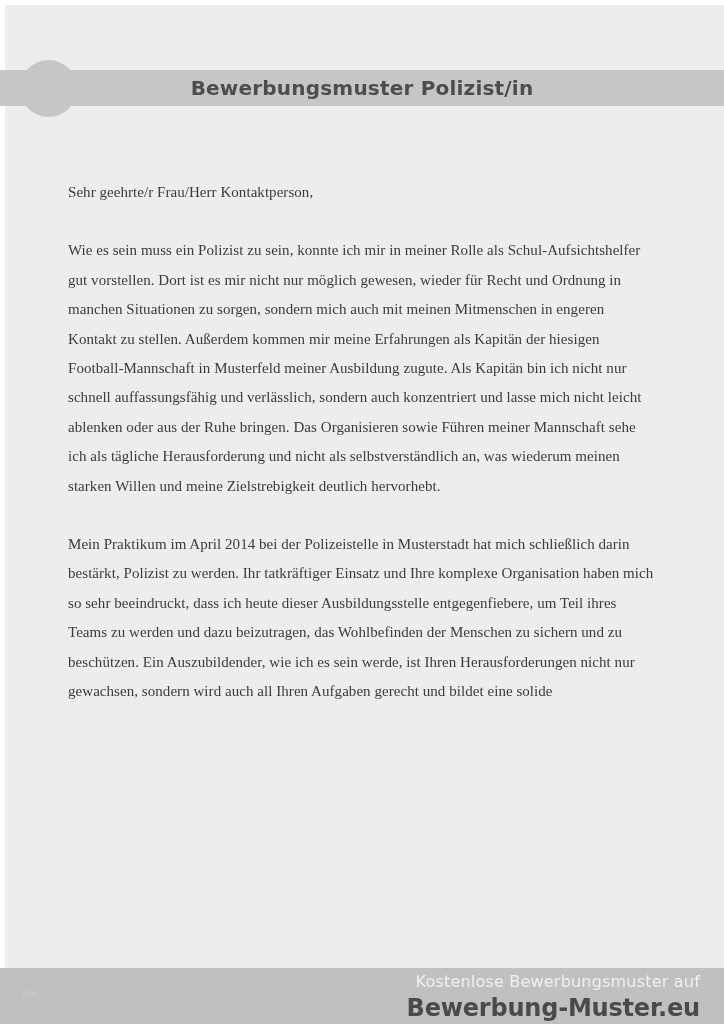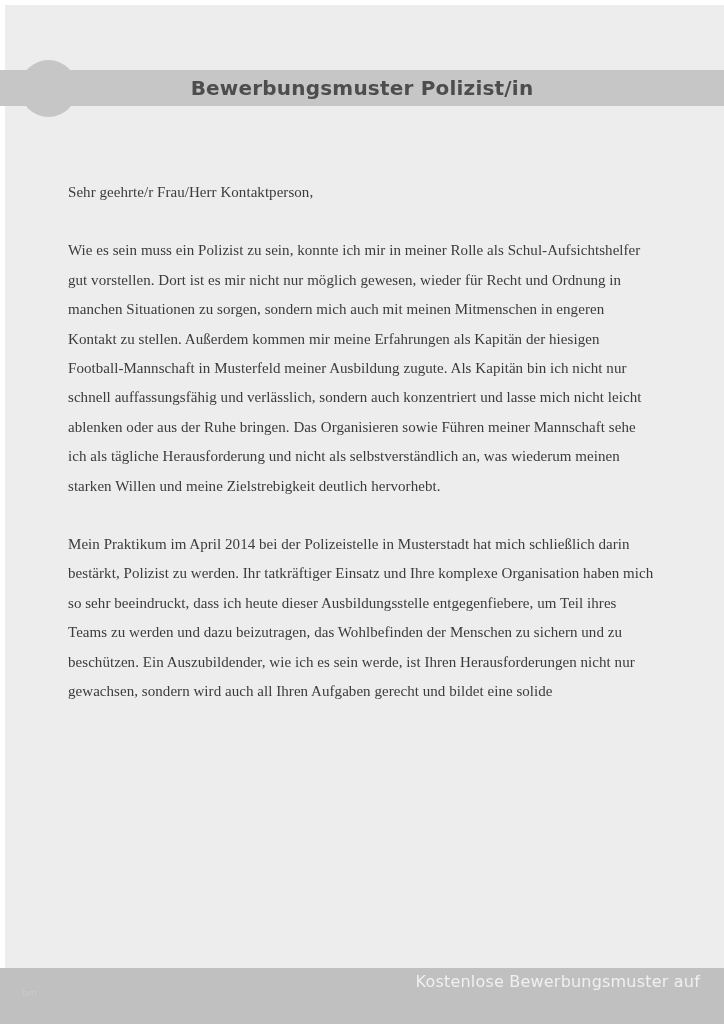--- a/index.html
+++ b/index.html
@@ -141,14 +141,15 @@
 
   <div class="letter-body">
     <p class="para salutation">Sehr geehrte/r Frau/Herr Kontaktperson,</p>
     <p class="para">Wie es sein muss ein Polizist zu sein, konnte ich mir in meiner Rolle als Schul-Aufsichtshelfer gut vorstellen. Dort ist es mir nicht nur möglich gewesen, wieder für Recht und Ordnung in manchen Situationen zu sorgen, sondern mich auch mit meinen Mitmenschen in engeren Kontakt zu stellen. Außerdem kommen mir meine Erfahrungen als Kapitän der hiesigen Football-Mannschaft in Musterfeld meiner Ausbildung zugute. Als Kapitän bin ich nicht nur schnell auffassungsfähig und verlässlich, sondern auch konzentriert und lasse mich nicht leicht ablenken oder aus der Ruhe bringen. Das Organisieren sowie Führen meiner Mannschaft sehe ich als tägliche Herausforderung und nicht als selbstverständlich an, was wiederum meinen starken Willen und meine Zielstrebigkeit deutlich hervorhebt.</p>
     <p class="para">Mein Praktikum im April 2014 bei der Polizeistelle in Musterstadt hat mich schließlich darin bestärkt, Polizist zu werden. Ihr tatkräftiger Einsatz und Ihre komplexe Organisation haben mich so sehr beeindruckt, dass ich heute dieser Ausbildungsstelle entgegenfiebere, um Teil ihres Teams zu werden und dazu beizutragen, das Wohlbefinden der Menschen zu sichern und zu beschützen. Ein Auszubildender, wie ich es sein werde, ist Ihren Herausforderungen nicht nur gewachsen, sondern wird auch all Ihren Aufgaben gerecht und bildet eine solide</p>
   </div>
 
   <div class="footer-band"></div>
   <div class="footer-mark">bm</div>
   <div class="footer-tagline">Kostenlose Bewerbungsmuster auf</div>
+  <div class="footer-logo">Bewerbung-Muster.eu</div>
 
 </div>
 
 </body></html>

